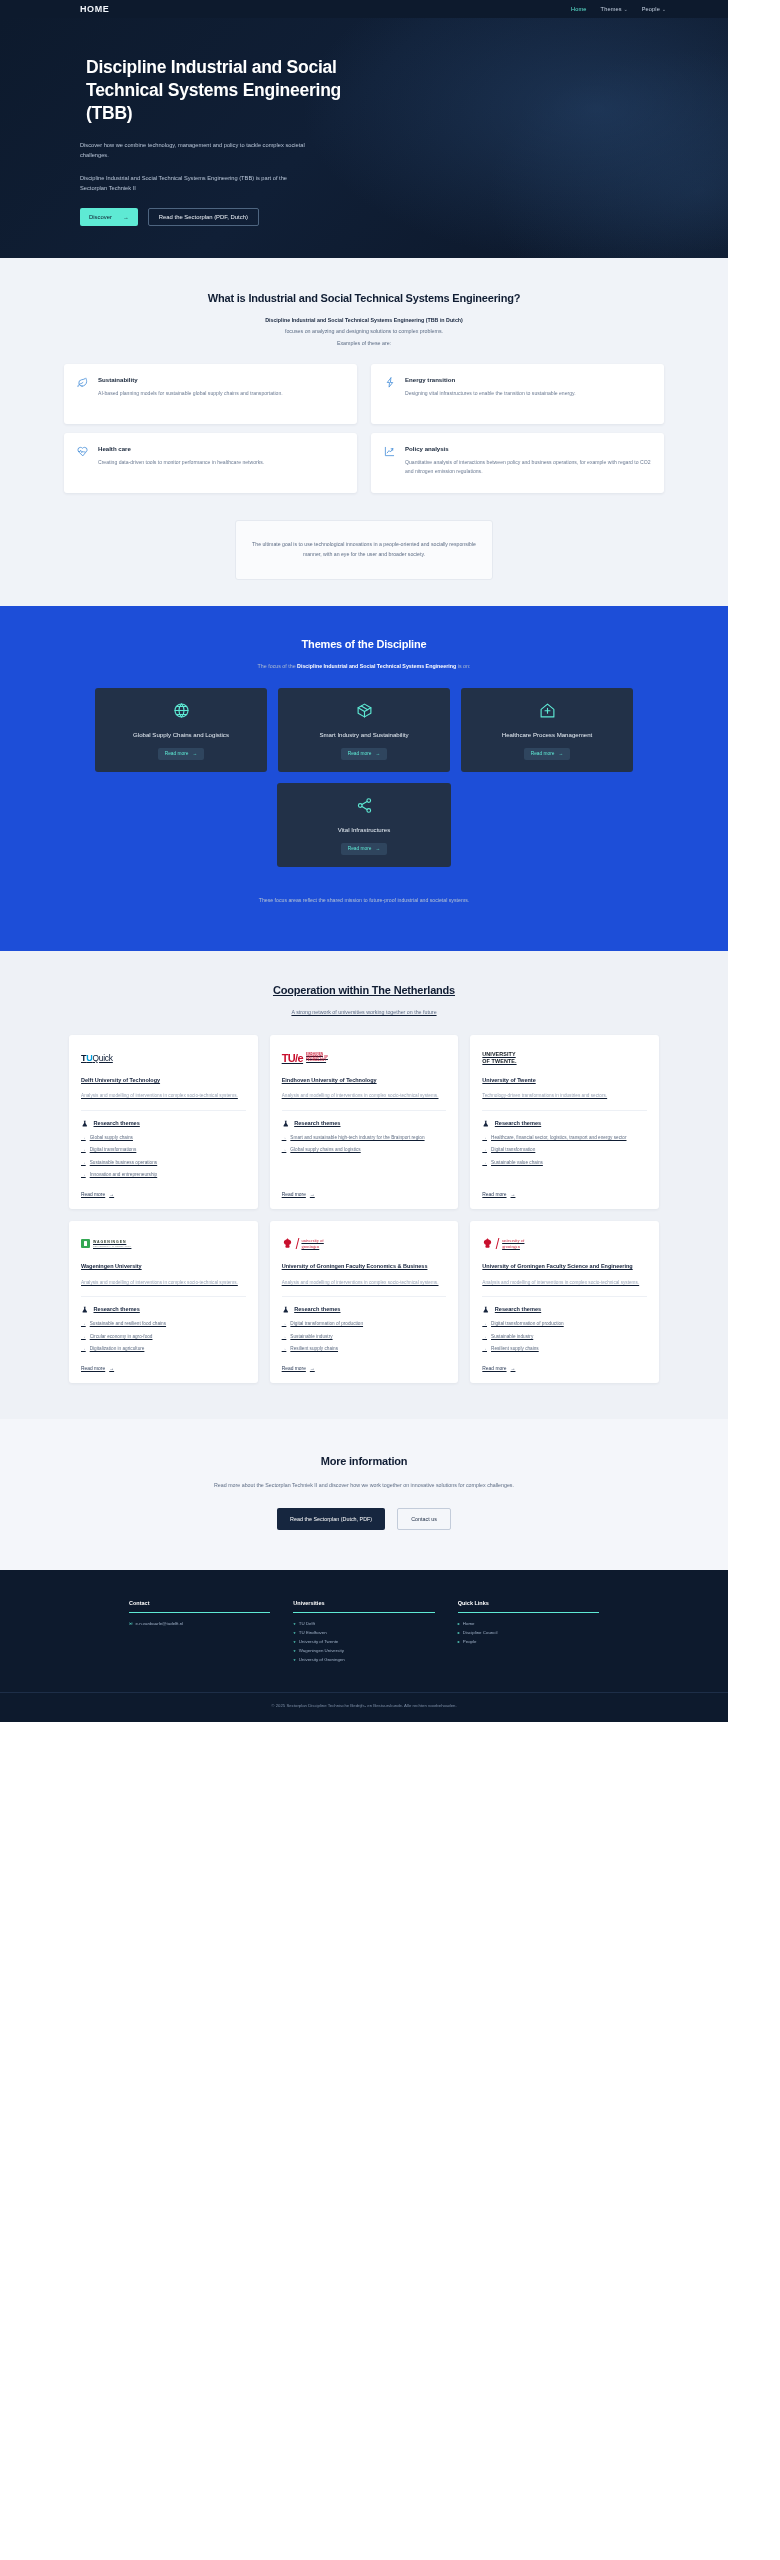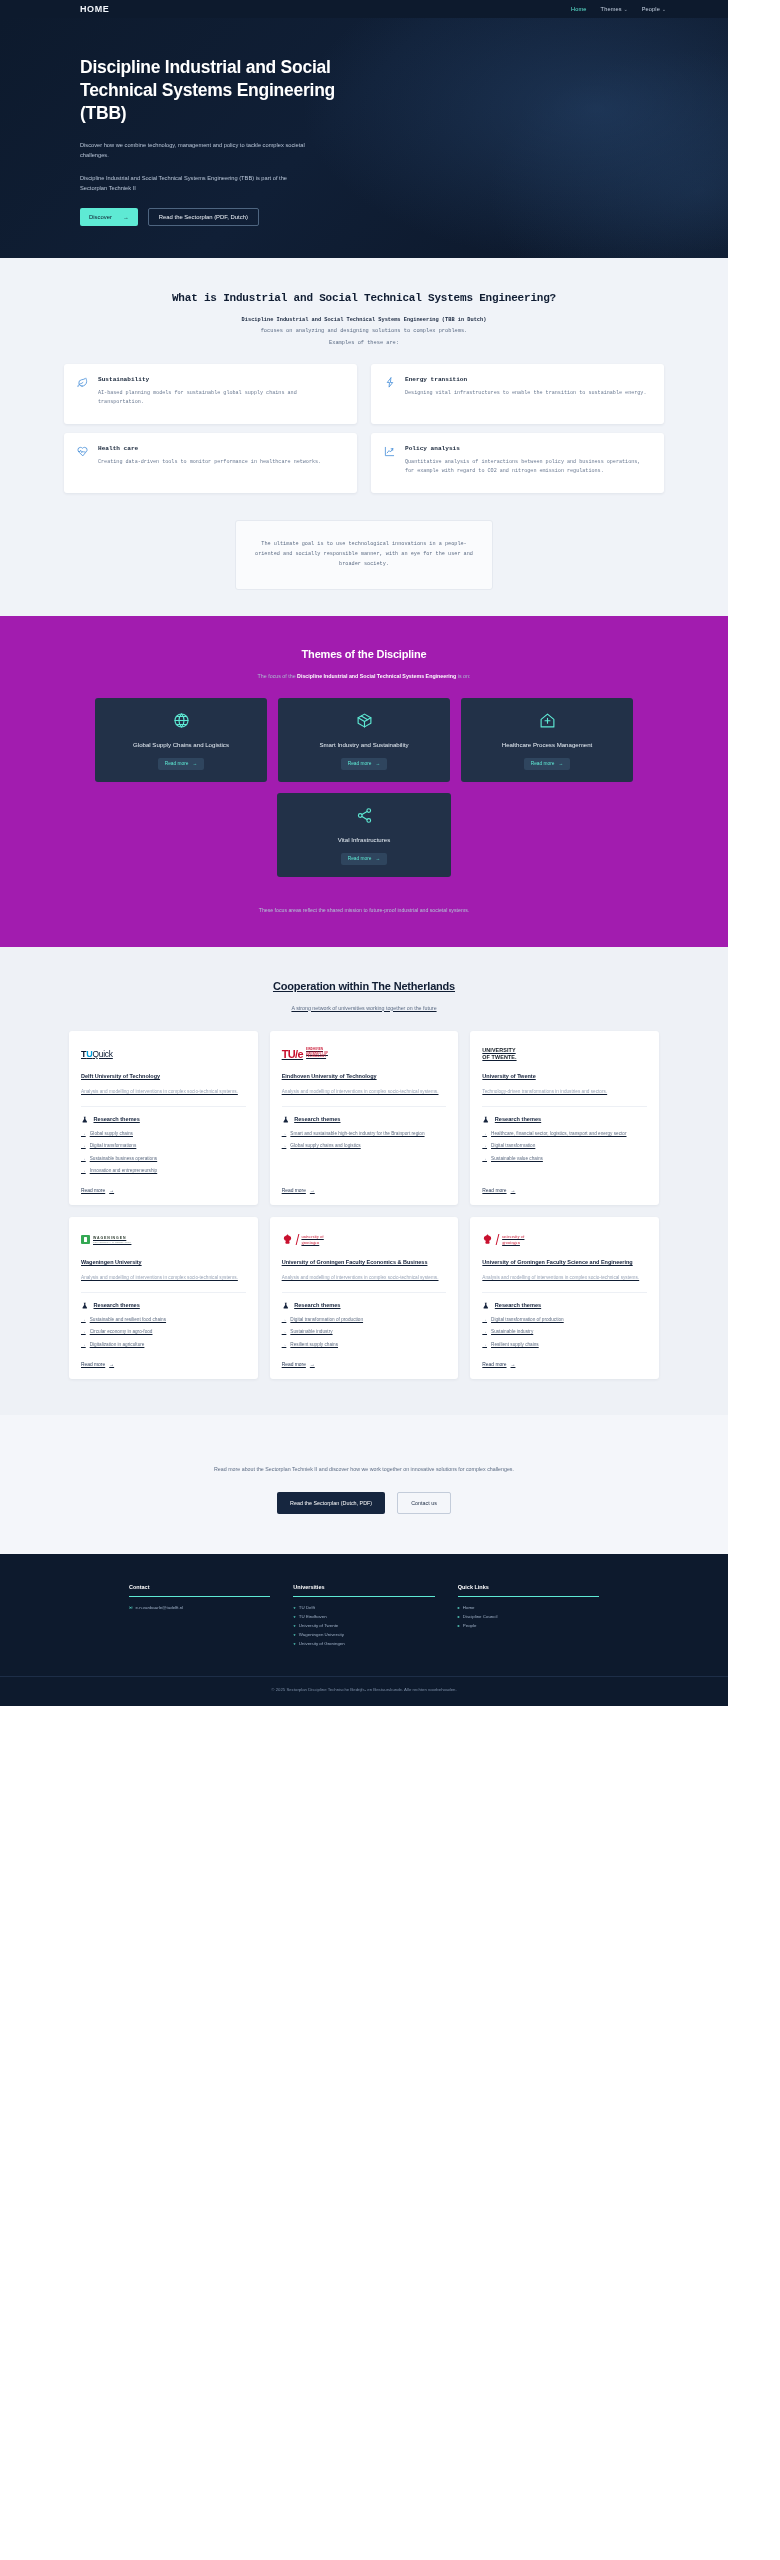--- a/index.html
+++ b/index.html
@@ -31,40 +31,40 @@
   .hero {
     background:
       radial-gradient(ellipse 420px 220px at 82% 38%, rgba(45,80,125,.45), transparent 70%),
       radial-gradient(ellipse 300px 200px at 96% 72%, rgba(38,70,110,.35), transparent 70%),
       linear-gradient(135deg,#0d1a2d 0%, #101f36 45%, #0c1729 100%);
     padding:38px 80px 0 80px;
     height:240px;
   }
   .hero h1 {
     font-size:17.5px; line-height:1.31; font-weight:700; color:#ffffff;
-    letter-spacing:-.25px; max-width:300px;
+    letter-spacing:-.25px; max-width:300px;margin-left:6px;
   }
   .hero p {
     font-size:5.7px; line-height:1.85; color:#b9c6d8; max-width:230px; margin-top:15px;
   }
   .hero p.second { margin-top:12px; }
   .hero-btns { display:flex; gap:10px; margin-top:14px; }
   .btn-primary {
     background:#5eead4; color:#0d1a2d; font-size:5.9px; font-weight:500;
     padding:5px 9px; border-radius:2px; display:flex; align-items:center; gap:11px;
     border:none;
   }
   .btn-outline {
     background:transparent; color:#eef3f9; font-size:5.9px; font-weight:500;
     padding:5px 10px; border-radius:2px; border:.7px solid #4e6580;
     display:flex; align-items:center;
   }
 
   
-  .sec-light { background:#f0f3f8; padding:34px 0 26px 0;font-family:Liberation Mono, monospace; }
+  .sec-light { background:#f0f3f8; padding:34px 0 26px 0; }
   .h2 {
     font-size:11px; font-weight:700; text-align:center; color:#101d33; letter-spacing:-.2px;
   }
   .sub-center { text-align:center; margin-top:13px; }
   .sub-strong { font-size:5.3px; font-weight:700; color:#18263e; }
   .sub-line { font-size:5.3px; color:#5b6b84; margin-top:4px; line-height:1.6; }
 
   .cards2 {
     width:600px; margin:16px auto 0 auto;
     display:grid; grid-template-columns:1fr 1fr; gap:9px 14px;
@@ -80,21 +80,21 @@
   .fcard p { font-size:5.1px; color:#6b7a92; line-height:1.75; }
 
   .quote {
     width:258px; margin:27px auto 0 auto; background:#fafbfd;
     border:.6px solid #e5e9f0; border-radius:3px;
     padding:19px 16px; text-align:center;
   }
   .quote p { font-size:5.2px; color:#5f6e86; line-height:1.9; }
 
   
-  .sec-dark { background:#a21caf; padding:32px 0 34px 0; }
+  .sec-dark { background:#1d4ed8; padding:32px 0 48px 0; }
   .h2-dark { font-size:11px; font-weight:700; text-align:center; color:#ffffff; letter-spacing:-.2px; }
   .sub-dark { text-align:center; font-size:5.3px; color:#aebdd1; margin-top:13px; }
   .sub-dark b { color:#ffffff; font-weight:700; }
 
   .themes-grid {
     width:538px; margin:19px auto 0 auto;
     display:grid; grid-template-columns:repeat(3,1fr); gap:11px;
   }
   .tcard {
     background:#223148; border-radius:3px; padding:14px 8px 12px 8px;
@@ -590,20 +590,21 @@
         <div class="readlink">
           <span>Read more</span>
           <span>→</span>
         </div>
       </div>
 
     </div>
   </section>
 
   <section class="sec-more">
+    <h2 class="h2">More information</h2>
     <p class="more-p">Read more about the Sectorplan Techniek II and discover how we work together on innovative solutions for complex challenges.</p>
     <div class="more-btns">
       <button class="btn-dark">Read the Sectorplan (Dutch, PDF)</button>
       <button class="btn-ghost">Contact us</button>
     </div>
   </section>
 
   <footer class="footer">
     <div class="footer-cols">
 

